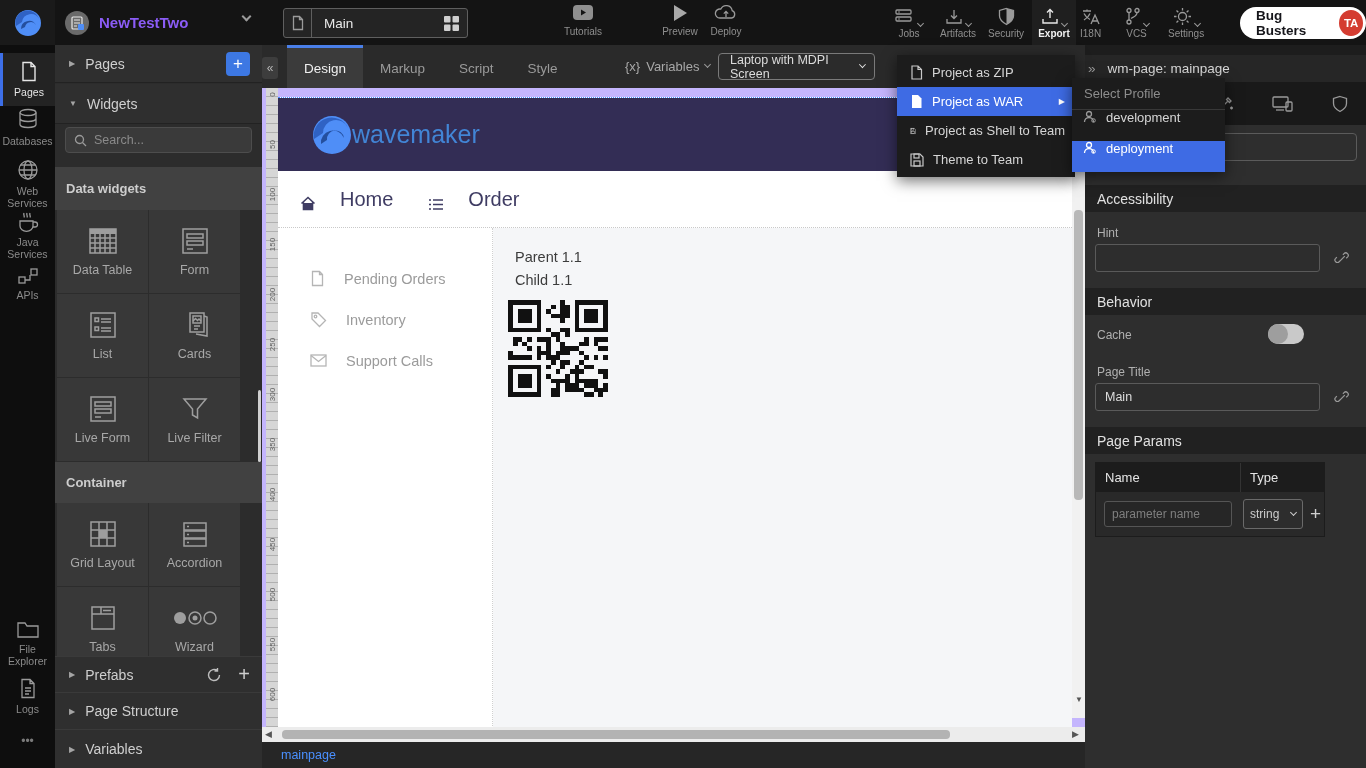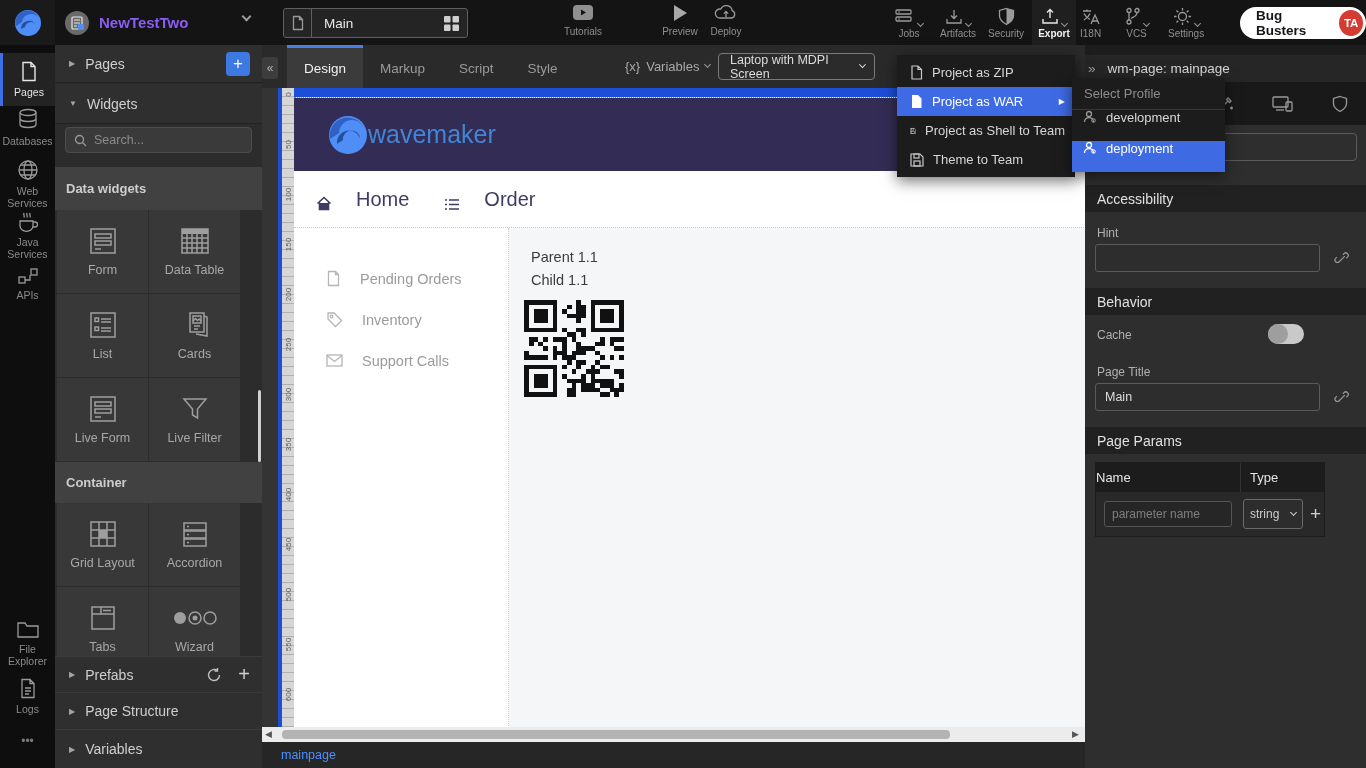--- a/index.html
+++ b/index.html
@@ -50,21 +50,21 @@
   
   #canvas{position:absolute;left:262px;top:45px;width:823px;height:723px;background:#343434;z-index:4;}
   #tabbar{position:absolute;left:0;top:0;width:823px;height:43px;background:#2a2a2a;display:flex;align-items:stretch;}
   #collapse-btn{position:absolute;left:0;top:12px;width:16px;height:22px;background:#3d3d3d;border-radius:3px;color:#b5b5b5;font-size:12px;display:flex;align-items:center;justify-content:center;cursor:pointer;}
   .ctab{margin-top:0;padding:0 17px;display:flex;align-items:center;color:#9a9a9a;font-size:13.5px;border-top:3px solid transparent;cursor:pointer;}
   .ctab.first{margin-left:25px;}
   .ctab.active{background:#3b3b3b;border-top:3px solid #4a7fe8;color:#f0f0f0;font-weight:500;}
   #vars-dd{position:absolute;left:363px;top:0;height:43px;display:flex;align-items:center;gap:6px;color:#a8a8a8;font-size:13px;cursor:pointer;}
   #device-dd{position:absolute;left:456px;top:8px;width:157px;height:27px;border:1px solid #7a7a7a;border-radius:4px;background:#2b2b2b;color:#dcdcdc;font-size:12.5px;display:flex;align-items:center;justify-content:space-between;padding:0 9px 0 11px;cursor:pointer;}
   #kebab{position:absolute;left:628px;top:9px;color:#c5c5c5;font-size:16px;letter-spacing:1px;cursor:pointer;}
-  #canvas-body{position:absolute;left:16px;top:43px;width:823px;height:639px;background:#1d4ed8;}
+  #canvas-body{position:absolute;left:0;top:43px;width:823px;height:639px;background:#c4b5fd;}
   #ruler{position:absolute;left:4px;top:0;width:12px;height:639px;background:#d6d6d6;background-image:repeating-linear-gradient(to bottom,transparent 0 8px,#b0b0b0 8px 9px);}
   .ruler-label{position:absolute;left:-3px;width:18px;text-align:center;transform:rotate(-90deg);font-size:8px;color:#5f5f5f;background:transparent;}
   #page{position:absolute;left:16px;top:9px;width:794px;height:630px;background:#fff;border-top:1px dotted #4a90ff;}
   #pg-header{position:absolute;left:0;top:0;width:794px;height:73px;background:#332d55;display:flex;align-items:center;}
   #brand-text{color:#4285d6;font-size:25px;margin-left:-4px;}
   #pg-nav{position:absolute;left:0;top:73px;width:794px;height:57px;background:#fff;border-bottom:1px dotted #c9c9c9;display:flex;align-items:center;}
   .nav-item{display:flex;align-items:flex-end;gap:24px;color:#3f3c63;font-size:20px;cursor:pointer;}
   #pg-content{position:absolute;left:0;top:130px;width:794px;height:500px;display:flex;}
   #pg-menu{width:215px;height:100%;background:#fff;border-right:1px dotted #d0d0d0;border-bottom:1px dotted #d0d0d0;padding-top:30px;}
   .menu-item{height:41px;display:flex;align-items:center;gap:19px;padding-left:32px;color:#9b9b9b;font-size:14.5px;cursor:pointer;}
@@ -88,21 +88,21 @@
   #rp-searchrow{position:absolute;left:0;top:80px;width:281px;height:48px;}
   #rp-searchrow input{position:absolute;left:10px;top:8px;width:262px;height:28px;background:#2e2e2e;border:1px solid #5b5b5b;border-radius:4px;outline:none;color:#ddd;padding:0 8px;}
   .rp-band{position:absolute;left:0;width:281px;height:27px;background:#212121;color:#e0e0e0;font-size:14px;display:flex;align-items:center;padding-left:12px;}
   .rp-label{position:absolute;left:12px;color:#b0b0b0;font-size:12px;}
   .rp-input{position:absolute;left:10px;width:225px;height:28px;background:#2d2d2d;border:1px solid #5a5a5a;border-radius:3px;color:#ddd;font-size:12.5px;padding:0 9px;outline:none;}
   .link-btn{position:absolute;left:245px;width:22px;height:22px;display:flex;align-items:center;justify-content:center;cursor:pointer;}
   #toggle{position:absolute;left:183px;top:279px;width:36px;height:20px;background:#c9c9c9;border-radius:10px;cursor:pointer;}
   #toggle .knob{position:absolute;left:0;top:0;width:20px;height:20px;border-radius:50%;background:#9e9e9e;}
   #pp-table{position:absolute;left:10px;top:417px;width:230px;border:1px solid #1c1c1c;}
   #pp-head{display:flex;background:#1c1c1c;height:29px;align-items:center;color:#e5e5e5;font-size:13px;}
-  #pp-head .c1{width:145px;border-right:1px solid #333;height:100%;display:flex;align-items:center;}
+  #pp-head .c1{width:145px;padding-left:9px;border-right:1px solid #333;height:100%;display:flex;align-items:center;}
   #pp-head .c2{width:63px;padding-left:9px;height:100%;display:flex;align-items:center;}
   #pp-body{display:flex;background:#292929;height:44px;align-items:center;}
   #param-input{margin-left:8px;width:128px;height:26px;background:#262626;border:1px solid #555;border-radius:3px;color:#ddd;font-size:12px;padding:0 7px;outline:none;}
   #param-input::placeholder{color:#7f7f7f;}
   #type-select{margin-left:11px;width:60px;height:30px;background:#2d2d2d;border:1px solid #6a6a6a;border-radius:3px;color:#ccc;font-size:12px;display:flex;align-items:center;justify-content:space-between;padding:0 6px;cursor:pointer;}
   #add-param{margin-left:7px;color:#d0d0d0;font-size:19px;cursor:pointer;}
 
   
   #export-menu{position:absolute;left:897px;top:55px;width:178px;background:#1c1c1c;box-shadow:0 4px 14px rgba(0,0,0,.55);padding:3px 0;z-index:40;}
   .em-item{height:29px;display:flex;align-items:center;gap:9px;padding:0 10px 0 13px;color:#d6d6d6;font-size:13px;cursor:pointer;white-space:nowrap;}
@@ -329,35 +329,35 @@
           <circle class="ic" cx="5.5" cy="5.5" r="4"></circle>
           <path class="ic" d="M8.5 8.5 L12 12"></path>
         </svg>
       <input placeholder="Search..." style="">
     </div>
     <div class="band" style="top:122px;height:43px">
       <span>Data widgets</span>
     </div>
     <div class="wgrid" style="top:165px">
       <div class="wcell">
+        <svg width="30" height="28" viewBox="0 0 30 28">
+            <rect class="wic" x="2" y="2" width="26" height="24"></rect>
+            <rect x="2" y="2" width="26" height="5" fill="#9e9e9e"></rect>
+            <path class="wic" d="M2 11 h26 M2 16 h26 M2 21 h26 M7 7 v19 M12 7 v19 M17 7 v19 M22 7 v19"></path>
+          </svg>
+        <span>Data Table</span>
+      </div>
+      <div class="wcell">
         <svg width="28" height="28" viewBox="0 0 28 28">
             <rect class="wic" x="2" y="2" width="24" height="24"></rect>
             <rect class="wic" x="6" y="7" width="16" height="4"></rect>
             <rect class="wic" x="6" y="14" width="16" height="4"></rect>
             <path class="wic" d="M6 22 h6"></path>
           </svg>
         <span>Form</span>
-      </div>
-      <div class="wcell">
-        <svg width="30" height="28" viewBox="0 0 30 28">
-            <rect class="wic" x="2" y="2" width="26" height="24"></rect>
-            <rect x="2" y="2" width="26" height="5" fill="#9e9e9e"></rect>
-            <path class="wic" d="M2 11 h26 M2 16 h26 M2 21 h26 M7 7 v19 M12 7 v19 M17 7 v19 M22 7 v19"></path>
-          </svg>
-        <span>Data Table</span>
       </div>
       <div class="wcell">
         <svg width="28" height="28" viewBox="0 0 28 28">
             <rect class="wic" x="2" y="2" width="24" height="24"></rect>
             <rect class="wic" x="6" y="7" width="3.5" height="3.5"></rect>
             <path class="wic" d="M12 8 h10 M12 11 h10"></path>
             <rect class="wic" x="6" y="16" width="3.5" height="3.5"></rect>
             <path class="wic" d="M12 17 h10 M12 20 h10"></path>
           </svg>
         <span>List</span>

